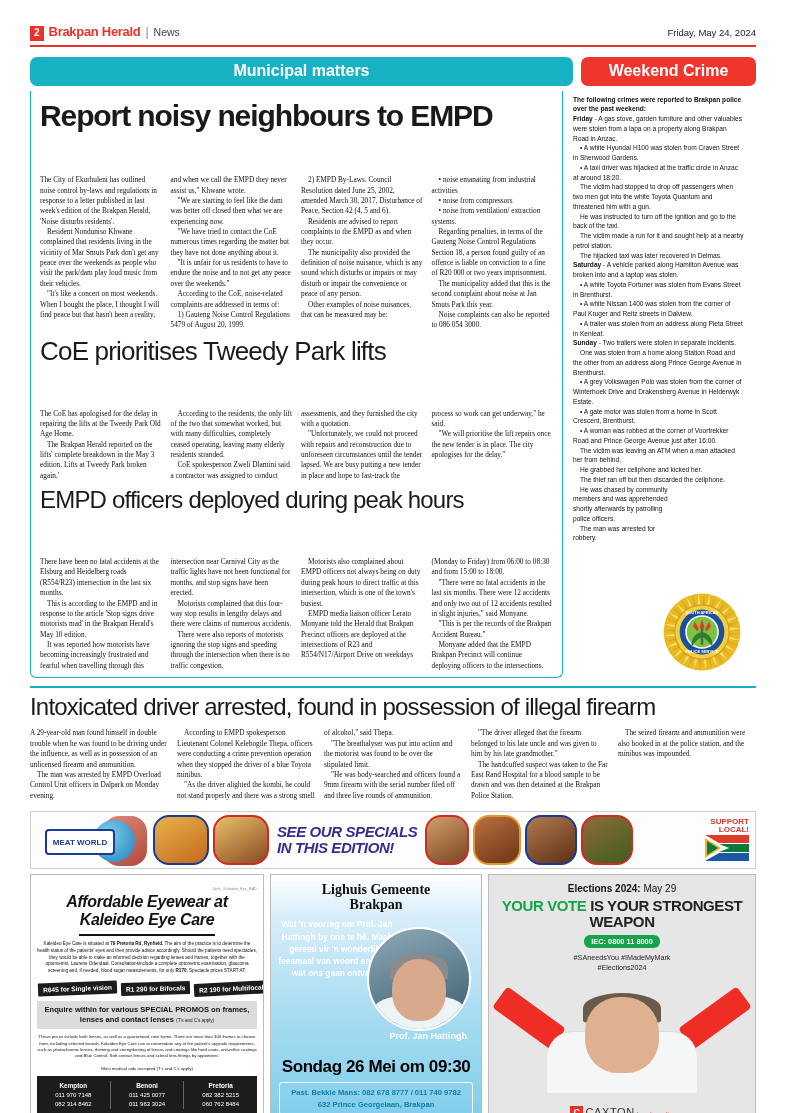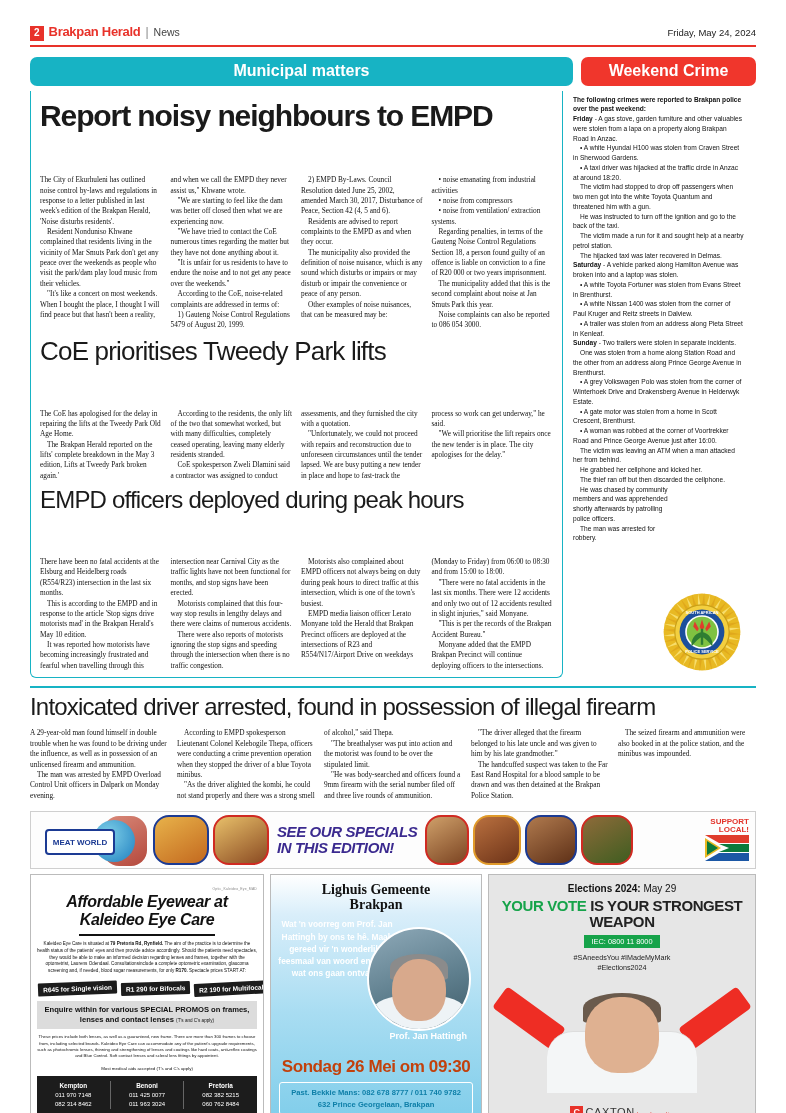--- a/index.html
+++ b/index.html
@@ -142,36 +142,36 @@
     border:2px solid #ffffff; overflow:hidden;}
   .church-face { position:absolute; left:50%; top:30%; transform:translateX(-50%);
     width:54px; height:62px; border-radius:48% 48% 45% 45%; background:#d8a98c; }
   .church-hair { position:absolute; left:50%; top:25%; transform:translateX(-50%);
     width:58px; height:26px; border-radius:50% 50% 10% 10%; background:#8b8b8b; }
   .church-shirt { position:absolute; left:50%; bottom:-4px; transform:translateX(-50%);
     width:92px; height:38px; border-radius:40% 40% 0 0; background:#eef3f6; }
   .church-name { position:absolute; right:14px; top:156px; color:#fff;
     font-family:"Liberation Sans",sans-serif; font-weight:bold; font-size:9px; }
   .church-time { text-align:center; font-family:"Liberation Sans",sans-serif;
-    font-weight:bold; font-size:17px; color:#c2410c; letter-spacing:-0.4px;
+    font-weight:bold; font-size:17px; color:#000000; letter-spacing:-0.4px;
     position:absolute; left:0; right:0; top:182px;}
   .church-footer { position:absolute; left:8px; right:8px; bottom:8px;
     border:1.5px solid #ffffff; border-radius:3px; padding:4px 2px;
     text-align:center; color:#0e7fa8; font-family:"Liberation Sans",sans-serif;
     font-weight:bold; font-size:7.6px; line-height:1.5;}
 
   .vote-wrap { padding:8px 6px 0; text-align:center; position:relative; height:100%; }
   .vote-elect { font-family:"Liberation Sans",sans-serif; font-size:10px; color:#111;}
   .vote-elect b { font-weight:bold; }
   .vote-head { font-family:"Liberation Sans",sans-serif; font-weight:bold;
     font-size:15px; line-height:1.06; margin-top:4px; color:#222; letter-spacing:-0.4px;}
   .vote-green { color:#16a34a; }
   .vote-iec { display:inline-block; margin-top:5px; background:#16a34a; color:#fff;
-    font-family:"Liberation Sans",sans-serif; font-weight:normal; font-size:7.4px;
-    padding:2px 7px; border-radius:0;}
+    font-family:"Liberation Sans",sans-serif; font-weight:bold; font-size:7.4px;
+    padding:2px 7px; border-radius:6px;}
   .vote-tags { font-family:"Liberation Sans",sans-serif; font-size:7.2px;
     margin-top:5px; line-height:1.35; color:#222;}
   .vote-art { position:absolute; left:0; right:0; top:106px; bottom:30px; }
   .vote-x1, .vote-x2 { position:absolute; width:72px; height:26px; background:#ee2d24;
     border-radius:4px; top:24px;}
   .vote-x1 { left:4px; transform:rotate(36deg); }
   .vote-x2 { right:4px; transform:rotate(-36deg); }
   .vote-person { position:absolute; left:50%; transform:translateX(-50%); top:16px;
     width:74px; height:76px; border-radius:46% 46% 44% 44%; background:#dfb191; }
   .vote-hair { position:absolute; left:50%; transform:translateX(-50%); top:12px;

